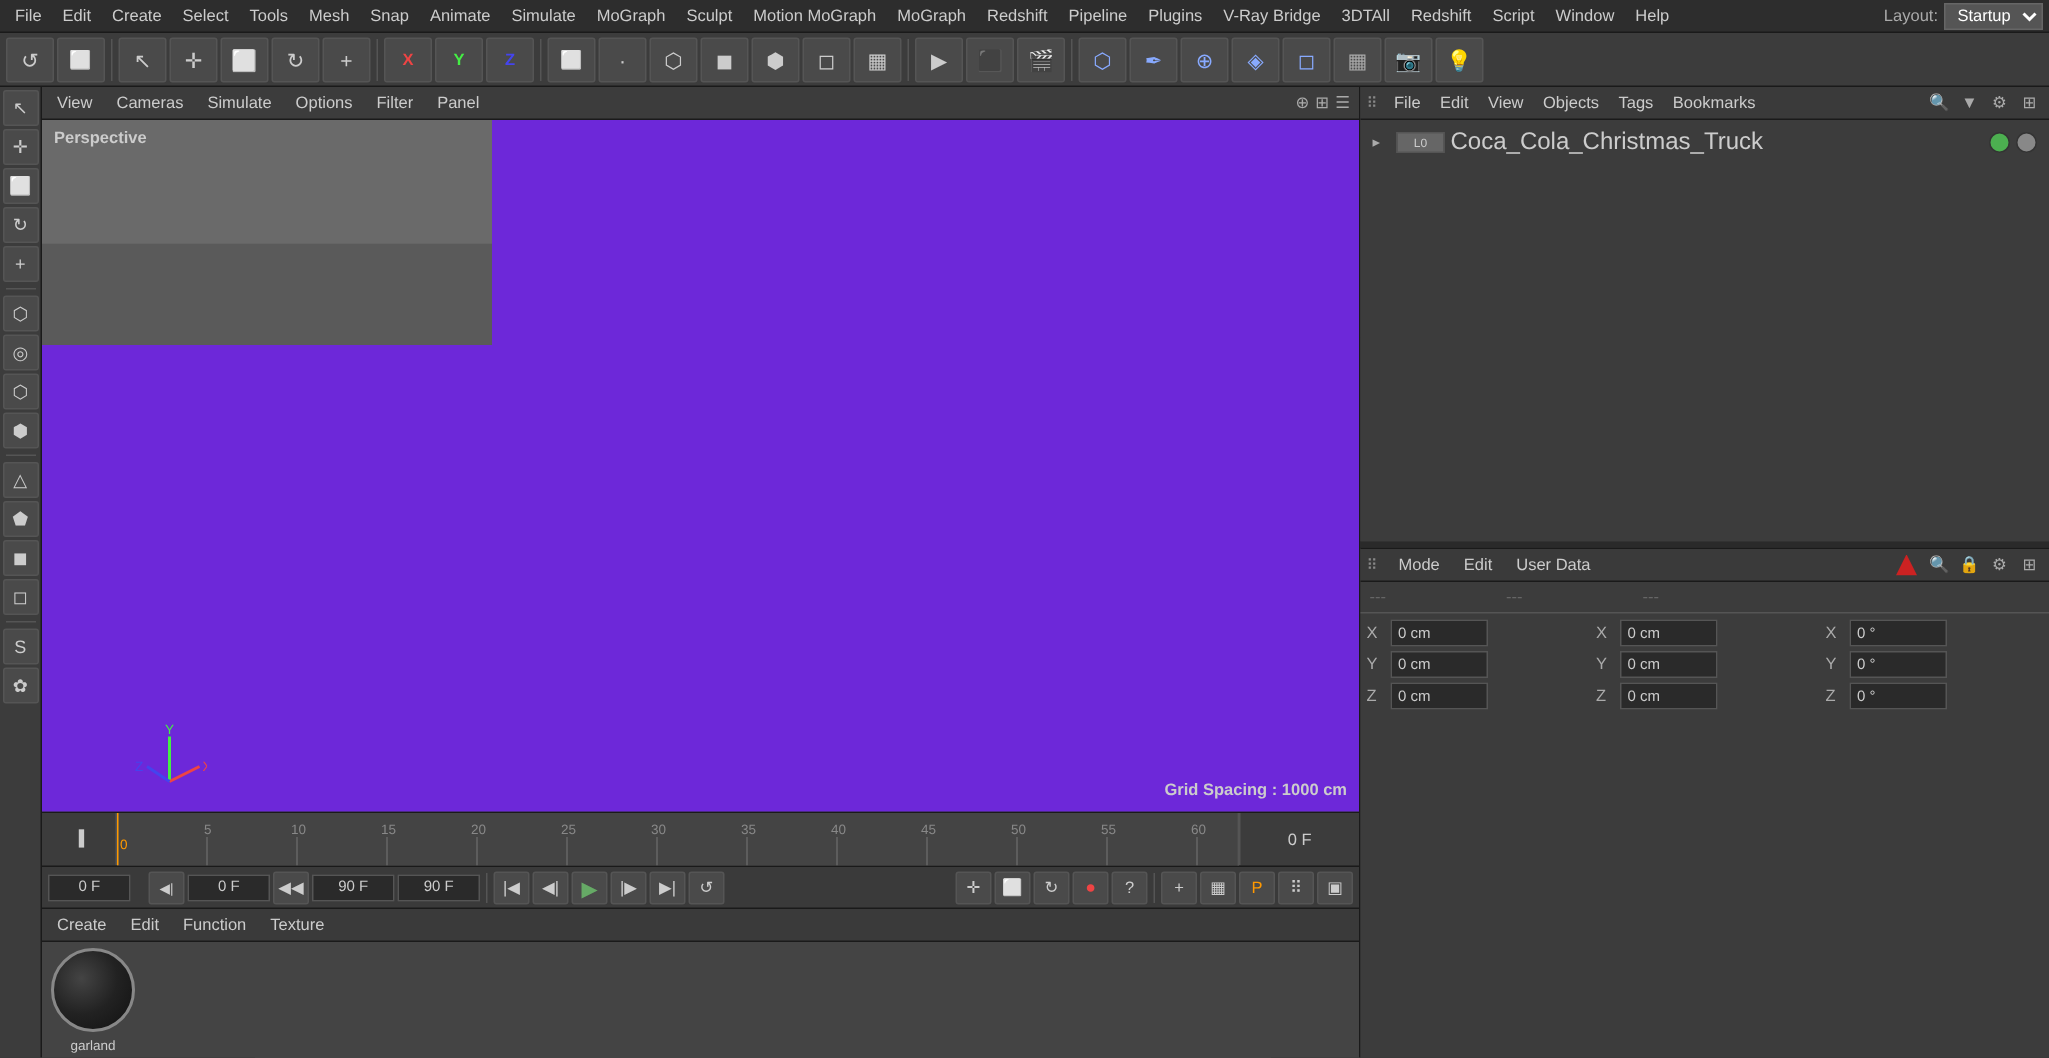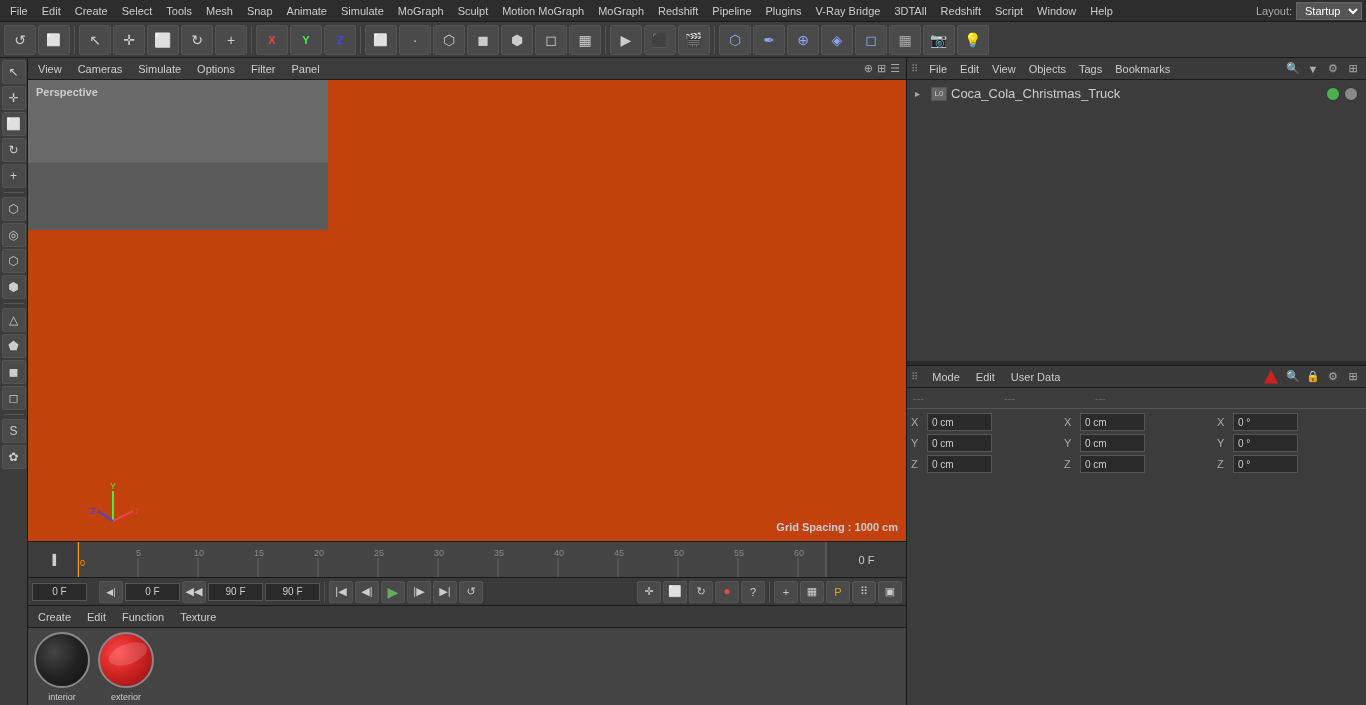--- a/index.html
+++ b/index.html
@@ -23,21 +23,21 @@
     
     #left-toolbar { width: 28px; background: #3c3c3c; border-right: 1px solid #1a1a1a; display: flex; flex-direction: column; align-items: center; padding: 2px 0; gap: 2px; }
     .left-btn { width: 24px; height: 24px; background: #4a4a4a; border: 1px solid #555; border-radius: 2px; display: flex; align-items: center; justify-content: center; cursor: pointer; color: #ccc; font-size: 12px; }
     .left-separator { width: 20px; height: 1px; background: #555; margin: 2px 0; }
 
     
     #viewport-container { flex: 1; display: flex; flex-direction: column; }
     #viewport-header { height: 22px; background: #3c3c3c; border-bottom: 1px solid #1a1a1a; display: flex; align-items: center; padding: 0 6px; gap: 8px; }
     .vp-header-btn { font-size: 11px; color: #ccc; cursor: pointer; padding: 1px 4px; }
     .vp-header-icons { margin-left: auto; display: flex; gap: 4px; }
-    #viewport { flex: 1; background: #c2410c; position: relative; overflow: hidden; }
+    #viewport { flex: 1; background: #6d28d9; position: relative; overflow: hidden; }
     
     
     #grid-bg { position: absolute; inset: 0; }
     
     
     .vp-label { position: absolute; top: 6px; left: 8px; color: #ccc; font-size: 11px; font-weight: bold; }
     .grid-spacing { position: absolute; bottom: 8px; right: 8px; color: #ccc; font-size: 11px; font-weight: bold; }
 
     
     .axis-widget { position: absolute; bottom: 20px; left: 60px; width: 40px; height: 40px; }
@@ -65,22 +65,22 @@
     
     #right-panel { width: 460px; display: flex; flex-direction: column; border-left: 1px solid #1a1a1a; }
     #obj-manager { flex: 1; background: #3c3c3c; display: flex; flex-direction: column; }
     #obj-toolbar { height: 22px; background: #3a3a3a; border-bottom: 1px solid #1a1a1a; display: flex; align-items: center; padding: 0 4px; gap: 1px; }
     .obj-menu { font-size: 11px; color: #ccc; cursor: pointer; padding: 1px 6px; }
     .obj-icons { margin-left: auto; display: flex; gap: 2px; }
     .obj-icon-btn { width: 18px; height: 18px; display: flex; align-items: center; justify-content: center; cursor: pointer; color: #aaa; font-size: 11px; }
     #obj-list { flex: 1; background: #3c3c3c; padding: 4px; }
     .obj-item { display: flex; align-items: center; gap: 4px; padding: 2px 4px; }
     .obj-expand { font-size: 10px; color: #aaa; width: 12px; }
-    .obj-layer-icon { width: 16px; height: 14px; background: #666; border: 1px solid #555; display: flex; align-items: center; justify-content: center; font-size: 8px; color: #ccc; }
-    .obj-name { font-size: 13px; color: #ccc; flex: 1; }
+    .obj-layer-icon { width: 32px; height: 14px; background: #666; border: 1px solid #555; display: flex; align-items: center; justify-content: center; font-size: 8px; color: #ccc; }
+    .obj-name { font-size: 16px; color: #ccc; flex: 1; }
     .obj-green-dot { width: 14px; height: 14px; background: #4caf50; border-radius: 50%; border: 1px solid #333; }
     .obj-grey-dot { width: 14px; height: 14px; background: #888; border-radius: 50%; border: 1px solid #333; }
 
     
     #attr-panel { height: 340px; background: #3c3c3c; border-top: 1px solid #1a1a1a; display: flex; flex-direction: column; }
     #attr-toolbar { height: 22px; background: #3a3a3a; border-bottom: 1px solid #1a1a1a; display: flex; align-items: center; padding: 0 4px; gap: 4px; }
     .attr-menu { font-size: 11px; color: #ccc; cursor: pointer; padding: 1px 6px; }
     .attr-icons { margin-left: auto; display: flex; gap: 2px; align-items: center; }
     #coord-section { display: flex; gap: 8px; padding: 4px; }
     .coord-col { display: flex; flex-direction: column; gap: 3px; flex: 1; }
@@ -401,29 +401,23 @@
         <span class="mat-menu">Create</span>
         <span class="mat-menu">Edit</span>
         <span class="mat-menu">Function</span>
         <span class="mat-menu">Texture</span>
       </div>
       <div id="material-swatches">
 
 
         <div class="swatch-wrapper">
           <div style="width:56px; height:56px; border-radius:50%; border:2px solid #888; background: radial-gradient(circle at 35% 35%, #444444, #222222, #111111); cursor:pointer;"></div>
-          <span class="swatch-name">interior</span>
-        </div>
-
-        <div class="swatch-wrapper">
-          <div style="width:56px; height:56px; border-radius:50%; border:2px solid #888; background: radial-gradient(circle at 35% 35%, #ff4444, #cc2222, #881111); cursor:pointer; position:relative; overflow:hidden;">
-            <div style="position:absolute; top:10px; left:8px; width:40px; height:20px; background:white; border-radius:50%; opacity:0.15; transform: rotate(-20deg);"></div>
-          </div>
-          <span class="swatch-name">exterior</span>
-        </div>
+          <span class="swatch-name">garland</span>
+        </div>
+
       </div>
     </div>
 
   </div>
 
   <div id="right-panel" style="position:relative;">
 
     <div id="obj-manager" style="height:355px;">
       <div id="obj-toolbar">
         <span style="font-size:10px; color:#888; margin-right:4px;">⠿</span>

